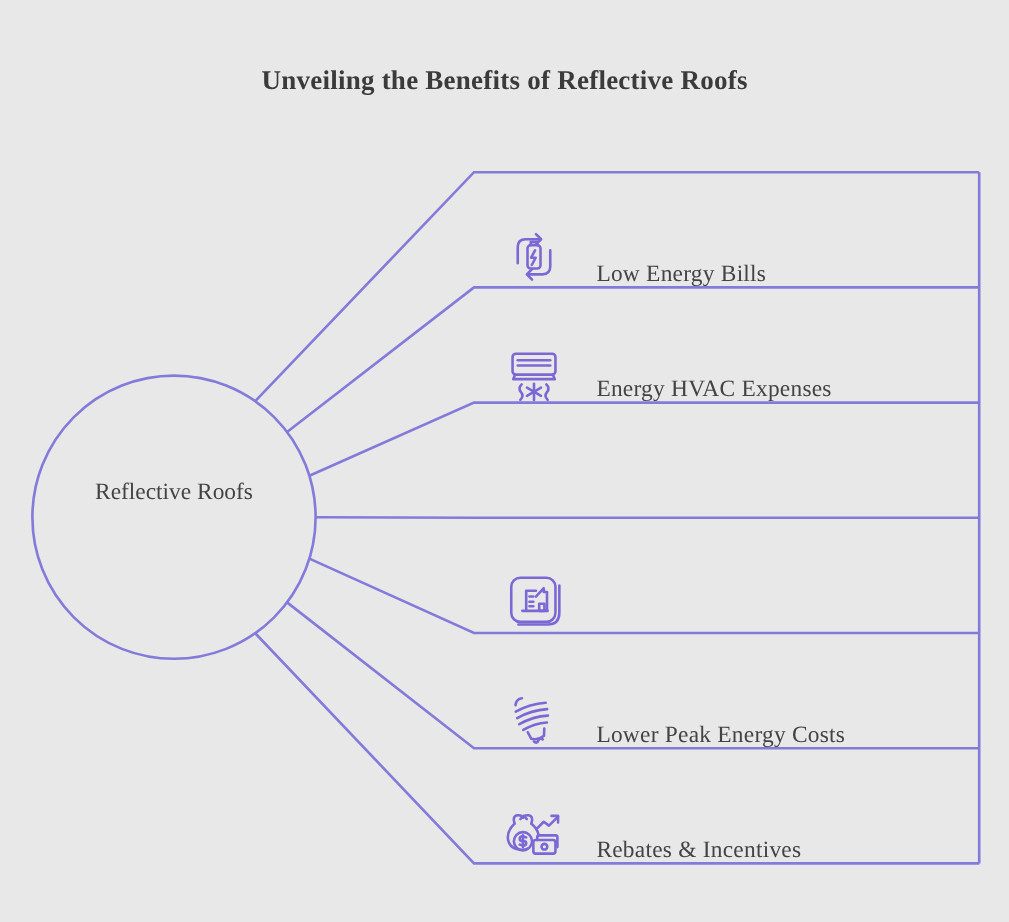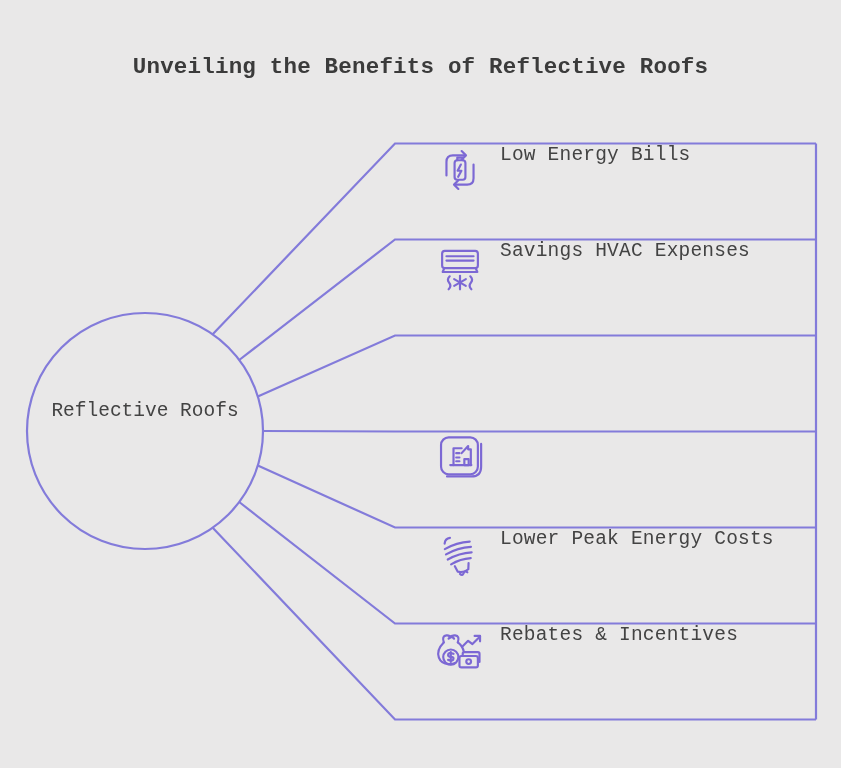--- a/index.html
+++ b/index.html
@@ -9,21 +9,21 @@
     --title-text:#3b3b3b;
     --label-text:#434343;
   }
   *{margin:0;padding:0;box-sizing:border-box;}
   html,body{background:var(--bg);}
   .canvas{
     position:relative;
     width:841px;height:736px;
     background:var(--bg);
     overflow:hidden;
-    font-family:Liberation Mono, monospace;
+    font-family:Liberation Serif, serif;
   }
   .title{
     position:absolute;
     top:54px;left:0;width:841px;
     text-align:center;
     font-size:22.5px;
     font-weight:bold;
     letter-spacing:.2px;
     color:var(--title-text);
   }
@@ -35,24 +35,24 @@
   }
   .hub-label{
     position:absolute;
     left:27px;top:400px;width:236px;
     text-align:center;
     font-size:19.5px;
     color:var(--label-text);
   }
   .row{
     position:absolute;
-    left:412px;width:406px;height:96px;
+    left:397px;width:406px;height:96px;
     display:flex;
-    align-items:flex-start;
-    gap:14px;
+    align-items:flex-end;
+    gap:26px;
     padding-left:22px;
   }
   .icon{width:52px;height:52px;flex:0 0 52px;display:block;}
   .icon svg{width:52px;height:52px;display:block;}
   .icon path,.icon rect,.icon circle,.icon ellipse{
     fill:none;
     stroke:var(--accent);
     stroke-width:2;
     stroke-linecap:round;
     stroke-linejoin:round;
@@ -108,21 +108,21 @@
         <path d="M11.5 15 H36.5"></path>
         <path d="M11.5 19 H36.5"></path>
         <path d="M9.5 26 L8 29.5 H40 L38.5 26"></path>
         <path d="M14.5 33.5 q-3 3 -0.5 6 q2.5 3 -0.5 6"></path>
         <path d="M33.5 33.5 q3 3 0.5 6 q-2.5 3 0.5 6"></path>
         <path d="M24 33 V45.5"></path>
         <path d="M18.6 36.1 L29.4 42.3"></path>
         <path d="M29.4 36.1 L18.6 42.3"></path>
       </svg>
     </span>
-    <span class="label">Savings HVAC Expenses</span>
+    <span class="label">Energy HVAC Expenses</span>
   </div>
 
 
   <div class="row" style="top:431.5px">
     <span class="icon">
       <svg viewBox="0 0 48 48">
         <rect x="6.5" y="5" width="34" height="34" rx="7"></rect>
         <path d="M43.5 11 V32 Q43.5 41 34.5 41 H12"></path>
         <path d="M15 30.5 H34.5"></path>
         <path d="M18 30.5 V15 H25.5"></path>

